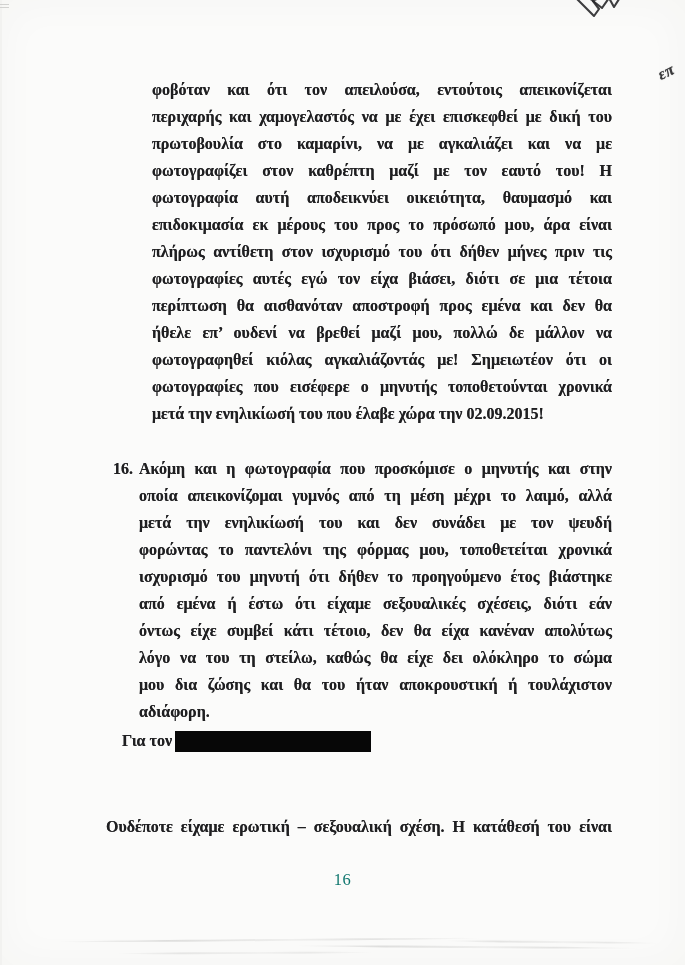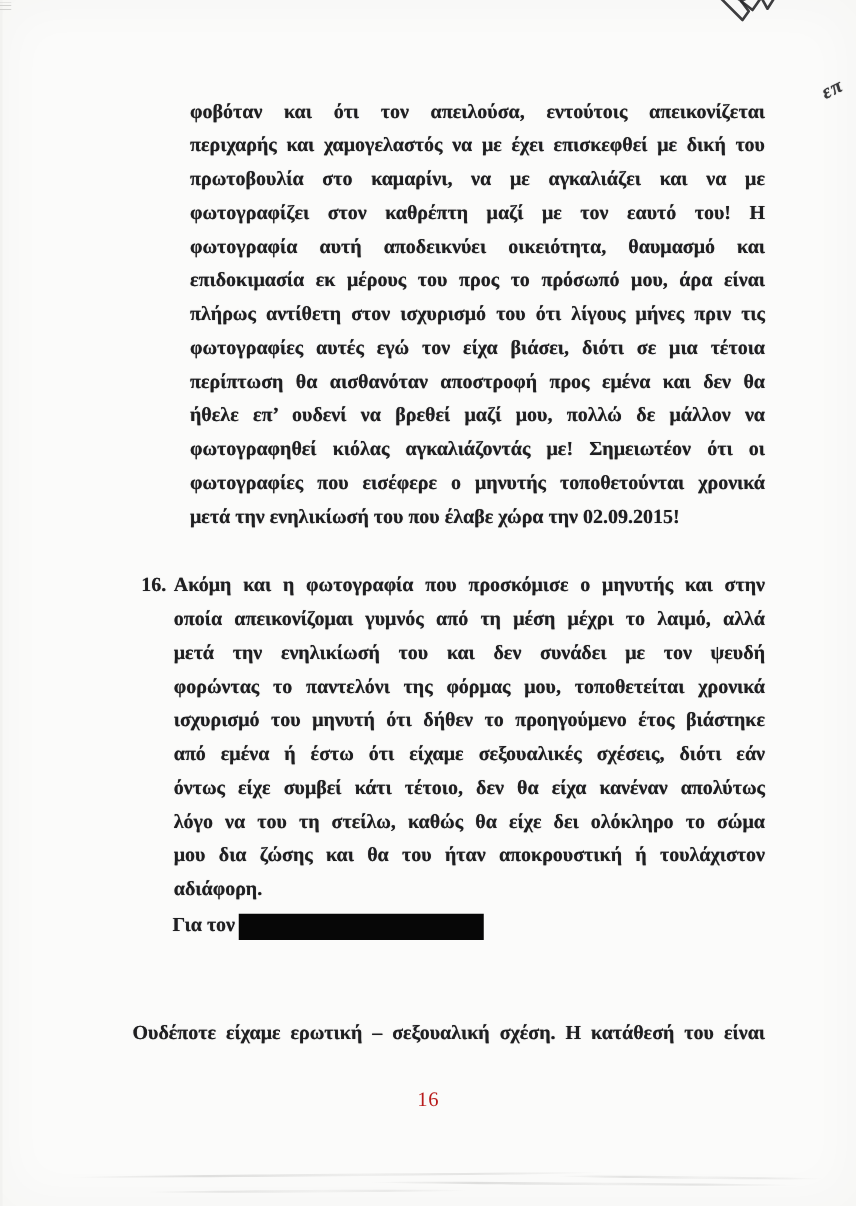--- a/index.html
+++ b/index.html
@@ -21,33 +21,33 @@
   .para15{left:152px;top:76px;width:460px;}
   .item16{left:139px;top:455px;width:473px;}
   .item16 .item-num{
     position:absolute;left:-26px;top:0;line-height:27px;
     text-shadow:0 0 0.6px rgba(31,31,33,0.75);
   }
   .fortov{
     position:absolute;left:122px;top:730px;height:22px;
     display:flex;align-items:center;
   }
-  .fortov .label{line-height:22px;text-shadow:0 0 0.6px rgba(31,31,33,0.75);margin-left:16px;}
+  .fortov .label{line-height:22px;text-shadow:0 0 0.6px rgba(31,31,33,0.75);}
   .redaction-bar{
     display:inline-block;background:#070707;
   }
   .bar1{width:196px;height:21px;margin-left:3px;}
   .redaction-inline{
     display:inline-block;background:#070707;vertical-align:-4px;
   }
   .closing{left:68px;top:813px;width:544px;}
   .closing .line:first-child{text-indent:38px;}
   .pagenum{
     position:absolute;left:0;top:870px;width:685px;text-align:center;
-    font-weight:400;font-size:16.5px;letter-spacing:0.5px;color:#b91c1c;
+    font-weight:400;font-size:16.5px;letter-spacing:0.5px;color:#0f766e;
   }
   .margin-note{
     position:absolute;left:656px;top:56px;width:48px;
     font-style:italic;font-weight:700;font-size:16px;color:#3a3a3c;
     transform:rotate(-27deg);letter-spacing:1px;
     text-shadow:0 0 0.8px rgba(58,58,60,0.7);
   }
   .corner-scribble{position:absolute;left:567px;top:-5px;}
   .speck{
     position:absolute;left:0;top:2px;width:9px;height:6px;opacity:.8;
@@ -80,21 +80,21 @@
 
   <div class="margin-note">επ</div>
 
   <div class="textblock para15">
       <div class="line">φοβόταν και ότι τον απειλούσα, εντούτοις απεικονίζεται</div>
       <div class="line">περιχαρής και χαμογελαστός να με έχει επισκεφθεί με δική του</div>
       <div class="line">πρωτοβουλία στο καμαρίνι, να με αγκαλιάζει και να με</div>
       <div class="line">φωτογραφίζει στον καθρέπτη μαζί με τον εαυτό του! Η</div>
       <div class="line">φωτογραφία αυτή αποδεικνύει οικειότητα, θαυμασμό και</div>
       <div class="line">επιδοκιμασία εκ μέρους του προς το πρόσωπό μου, άρα είναι</div>
-      <div class="line">πλήρως αντίθετη στον ισχυρισμό του ότι λίγους μήνες πριν τις</div>
+      <div class="line">πλήρως αντίθετη στον ισχυρισμό του ότι δήθεν μήνες πριν τις</div>
       <div class="line">φωτογραφίες αυτές εγώ τον είχα βιάσει, διότι σε μια τέτοια</div>
       <div class="line">περίπτωση θα αισθανόταν αποστροφή προς εμένα και δεν θα</div>
       <div class="line">ήθελε επ’ ουδενί να βρεθεί μαζί μου, πολλώ δε μάλλον να</div>
       <div class="line">φωτογραφηθεί κιόλας αγκαλιάζοντάς με! Σημειωτέον ότι οι</div>
       <div class="line">φωτογραφίες που εισέφερε ο μηνυτής τοποθετούνται χρονικά</div>
       <div class="line nostretch">μετά την ενηλικίωσή του που έλαβε χώρα την 02.09.2015!</div>
     </div>
 
   <div class="textblock item16">
     <span class="item-num">16.</span>

